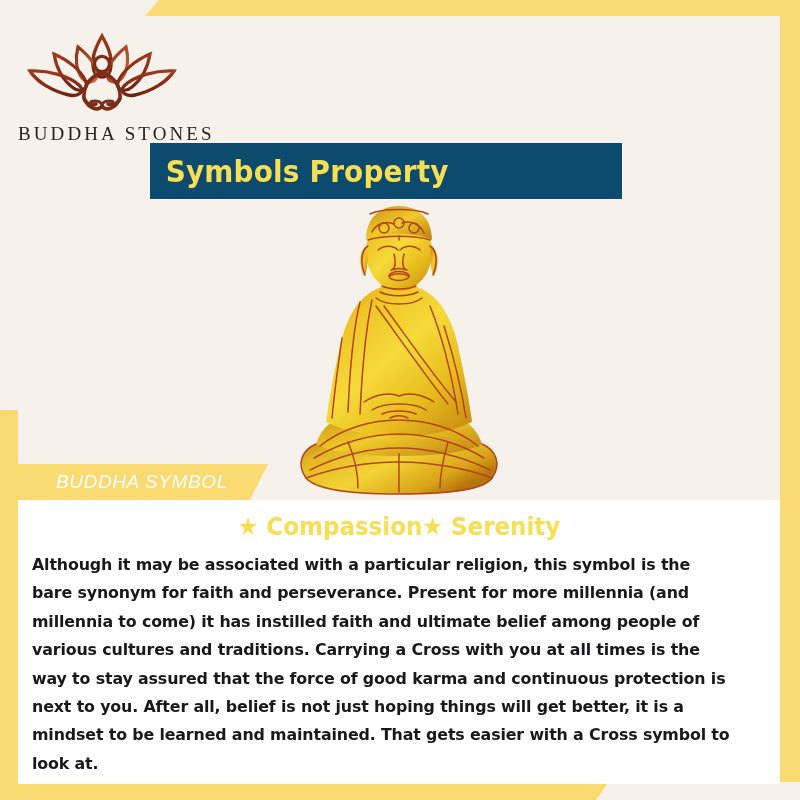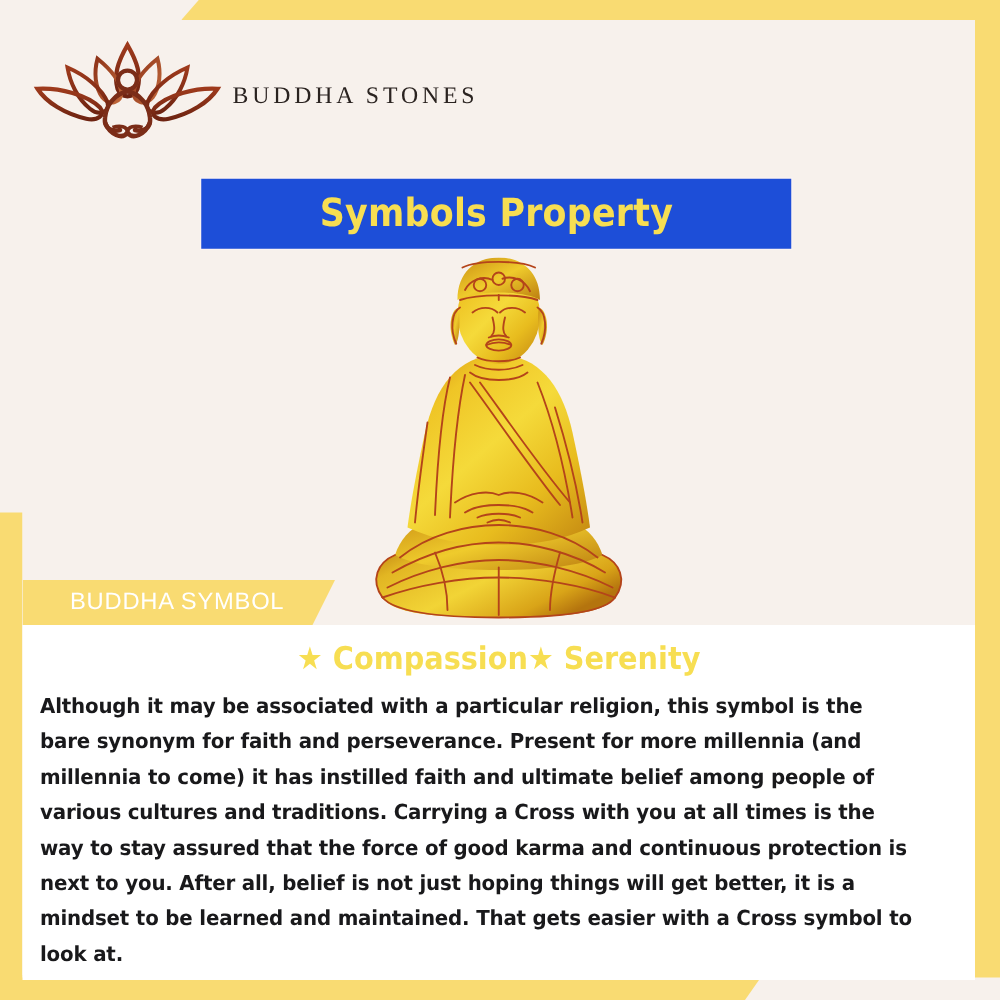--- a/index.html
+++ b/index.html
@@ -61,42 +61,41 @@
     left: 18px; top: 16px;
     width: 762px; height: 766px;
     background: #F7F1EC;
   }
 
   
   .logo-wrap {
     position: absolute;
     left: 0; right: 0; top: 14px;
     display: flex;
-    flex-direction: row;
-    align-items: center;
+    flex-direction: column;
+    align-items: flex-start;
   }
   .logo-mark { width: 168px; height: 88px; display: block; }
   .logo-word {
     margin-top: 5px;
     font-family: "Liberation Serif", serif;
     font-size: 19px;
     letter-spacing: 3.1px;
     color: #2A2320;
     font-weight: 400;
   }
 
   
   .title-band {
     position: absolute;
-    left: 143px; top: 127px;
+    left: 132px; top: 127px;
     width: 472px; height: 56px;
-    background: #1d4ed8;
+    background: #0c4a6e;
     display: flex;
     align-items: center;
-    justify-content: center;
     box-shadow: 0 0 0 1px #FBF3F2;
   }
   .title-band h1 {
     font-family: "DejaVu Sans", sans-serif;
     font-weight: 700;
     font-size: 31px;
     color: #F7DE52;
     letter-spacing: 0.2px;
     transform: scaleX(0.9);
     white-space: nowrap;
@@ -115,20 +114,21 @@
 
   
   .tag {
     position: absolute;
     left: 0; top: 448px;
     width: 250px; height: 36px;
     background: #F9DB72;
     clip-path: polygon(0 0, 100% 0, calc(100% - 18px) 100%, 0 100%);
     display: flex;
     align-items: center;
+    font-style: italic;
   }
   .tag span {
     margin-left: 38px;
     color: #FFFFFF;
     font-size: 19px;
     font-weight: 400;
     letter-spacing: 0.6px;
     font-family: "Liberation Sans", sans-serif;
   }
 

